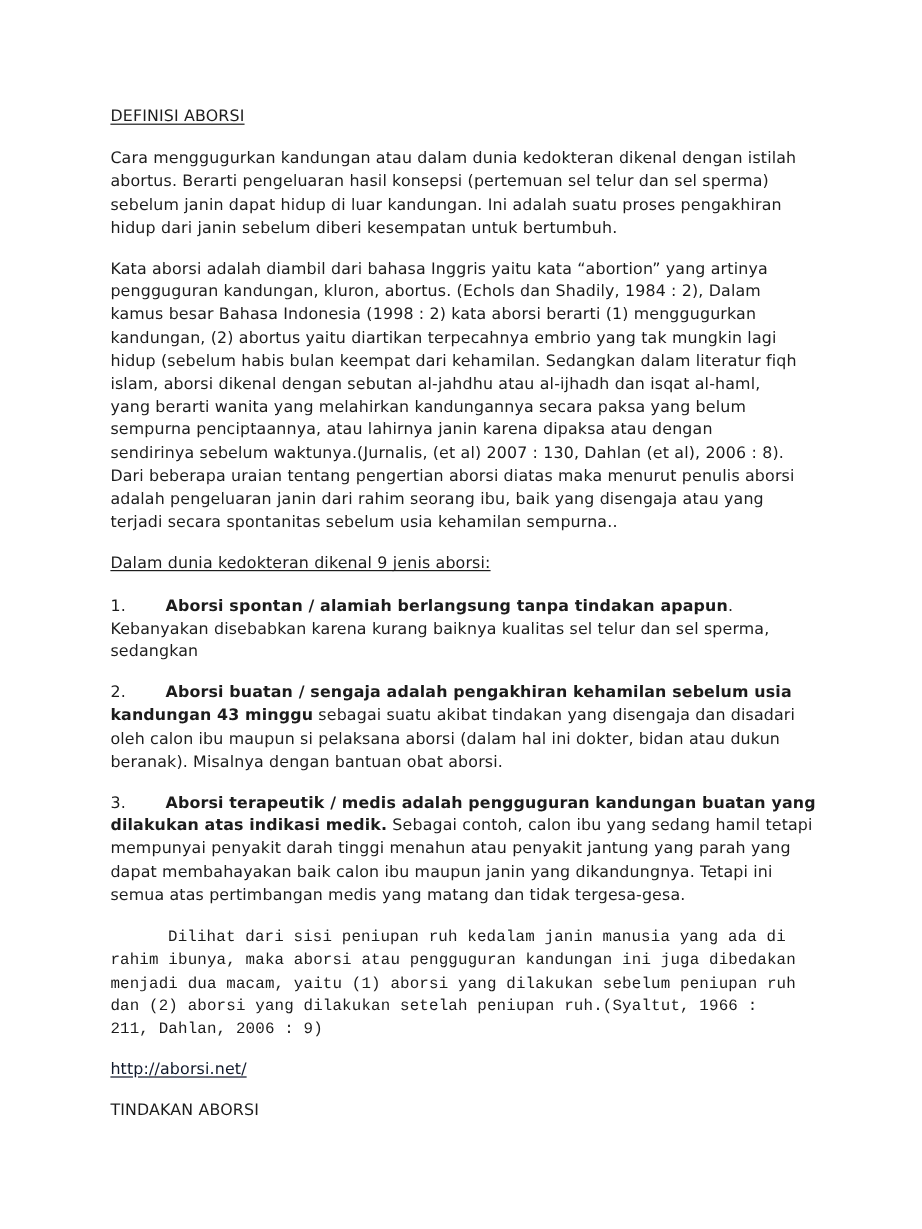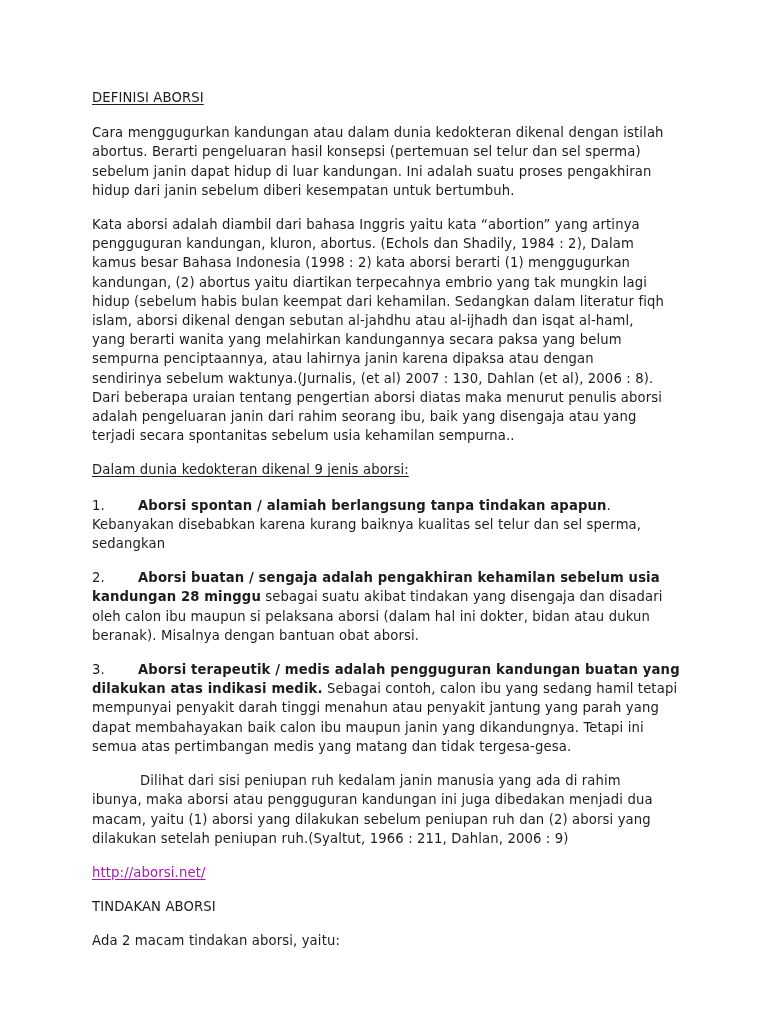--- a/index.html
+++ b/index.html
@@ -40,36 +40,37 @@
   .heading-underline .u {
     text-decoration: underline;
     text-underline-offset: 2px;
   }
   p {
     margin: 0 16px 15px 0;
     text-align: left;
   }
   .para-indent {
     text-indent: 48px;
+    font-family: Liberation Mono, monospace;
   }
   b, strong {
     font-weight: bold;
   }
   .list-item {
     margin: 0 0 15px 0;
   }
   .list-item .num {
     display: inline-block;
     width: 46px;
   }
   .link-line {
     margin: 0 0 15px 0;
   }
   a.doclink {
-    color: #a21caf;
+    color: #0f172a;
     text-decoration: underline;
     text-underline-offset: 2px;
   }
   .sec-heading {
     margin: 0 0 15px 0;
   }
   .sec-heading .u {
     text-underline-offset: 2px;
   }
   .nowrap-space { white-space: pre; }
@@ -83,27 +84,26 @@
     <div class="heading-underline"><span class="u">DEFINISI ABORSI</span></div>
 
     <p>Cara menggugurkan kandungan atau dalam dunia kedokteran dikenal dengan istilah abortus. Berarti pengeluaran hasil konsepsi (pertemuan sel telur dan sel sperma) sebelum janin dapat hidup di luar kandungan. Ini adalah suatu proses pengakhiran hidup dari janin sebelum diberi kesempatan untuk bertumbuh.</p>
 
     <p>Kata aborsi adalah diambil dari bahasa Inggris yaitu kata “abortion” yang artinya pengguguran kandungan, kluron, abortus. (Echols dan Shadily, 1984 : 2),  Dalam kamus besar Bahasa Indonesia (1998 : 2) kata aborsi berarti (1) menggugurkan kandungan, (2) abortus yaitu diartikan terpecahnya embrio yang tak mungkin lagi hidup (sebelum habis bulan keempat dari kehamilan. Sedangkan dalam literatur  fiqh islam, aborsi dikenal dengan sebutan al-jahdhu atau al-ijhadh dan isqat al-haml, yang berarti wanita yang melahirkan kandungannya secara paksa yang belum sempurna penciptaannya, atau lahirnya janin karena dipaksa atau dengan sendirinya sebelum waktunya.(Jurnalis, (et al) 2007 : 130, Dahlan (et al), 2006 : 8). Dari beberapa uraian tentang pengertian aborsi diatas maka menurut penulis aborsi adalah pengeluaran janin dari rahim seorang ibu, baik yang disengaja atau yang terjadi secara spontanitas sebelum usia kehamilan sempurna..</p>
 
     <div class="heading-underline"><span class="u">Dalam dunia kedokteran dikenal 9 jenis aborsi:</span></div>
 
     <p class="list-item"><span class="num">1.</span><b>Aborsi spontan / alamiah berlangsung tanpa tindakan apapun</b><span>. Kebanyakan disebabkan karena kurang baiknya kualitas sel telur dan sel sperma, sedangkan</span></p>
 
-    <p class="list-item"><span class="num">2.</span><b>Aborsi buatan / sengaja adalah pengakhiran kehamilan sebelum usia kandungan 28 minggu</b><span> sebagai suatu akibat tindakan yang disengaja dan disadari oleh calon ibu maupun si pelaksana aborsi (dalam hal ini dokter, bidan atau dukun beranak). Misalnya dengan bantuan obat aborsi.</span></p>
+    <p class="list-item"><span class="num">2.</span><b>Aborsi buatan / sengaja adalah pengakhiran kehamilan sebelum usia kandungan 43 minggu</b><span> sebagai suatu akibat tindakan yang disengaja dan disadari oleh calon ibu maupun si pelaksana aborsi (dalam hal ini dokter, bidan atau dukun beranak). Misalnya dengan bantuan obat aborsi.</span></p>
 
     <p class="list-item"><span class="num">3.</span><b>Aborsi terapeutik / medis adalah pengguguran kandungan buatan yang dilakukan atas indikasi medik.</b><span>  Sebagai contoh, calon ibu yang sedang hamil tetapi mempunyai penyakit darah tinggi menahun atau penyakit jantung yang parah yang dapat membahayakan baik calon ibu maupun janin yang dikandungnya. Tetapi ini semua atas pertimbangan medis yang matang dan tidak tergesa-gesa.</span></p>
 
     <p class="para-indent">Dilihat dari sisi peniupan ruh kedalam janin manusia yang ada di rahim ibunya, maka aborsi atau pengguguran kandungan ini juga dibedakan menjadi dua macam, yaitu (1) aborsi yang dilakukan sebelum peniupan ruh dan (2) aborsi yang dilakukan setelah peniupan ruh.(Syaltut, 1966 : 211, Dahlan, 2006 : 9)</p>
 
     <div class="link-line"><a class="doclink" href="#">http://aborsi.net/</a></div>
 
 
     <div class="sec-heading"><span class="u nowrap-space">TINDAKAN ABORSI </span></div>
 
-    <p>Ada 2 macam tindakan aborsi, yaitu:</p>
 
   </div>
 </div>
 
 </body></html>

